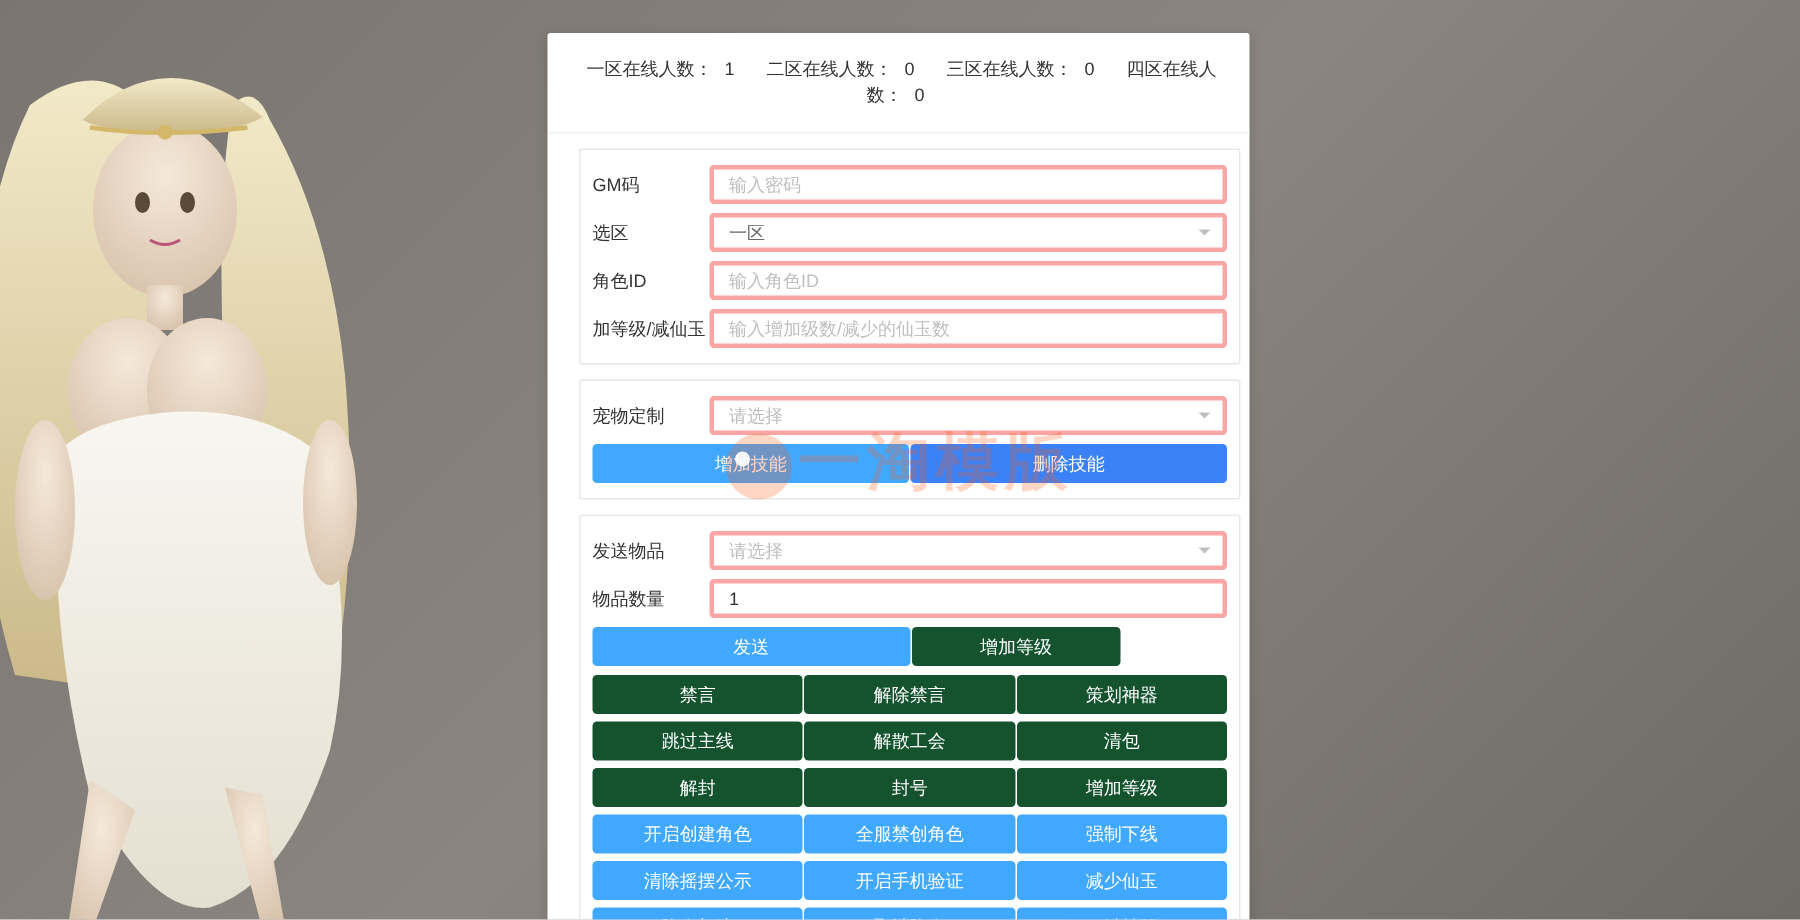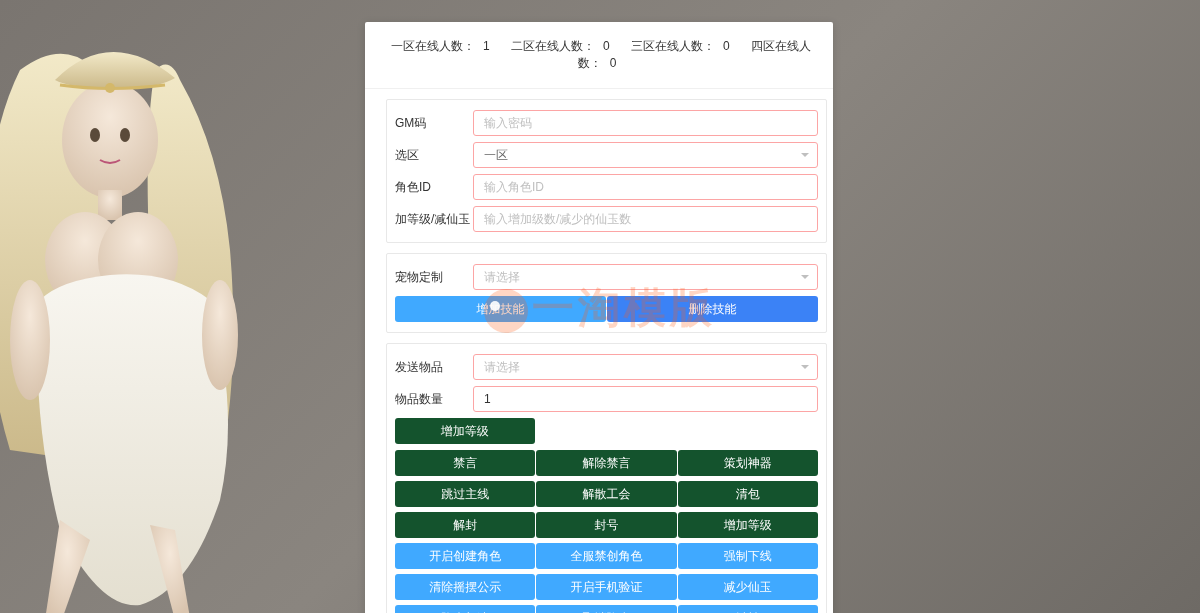--- a/index.html
+++ b/index.html
@@ -61,21 +61,21 @@
     }
     .form-label {
       width: 78px;
       font-size: 12px;
       color: #333;
       flex-shrink: 0;
     }
     .form-input, .form-select {
       flex: 1;
       height: 26px;
-      border: 1px solid #fca5a5;
+      border: 3px solid #fca5a5;
       border-radius: 3px;
       padding: 0 10px;
       font-size: 12px;
       color: #333;
       background: #fff;
     }
     .form-input::placeholder {
       color: #bfbfbf;
     }
     .form-select {
@@ -260,20 +260,21 @@
       <div class="form-select">
         <span class="placeholder">请选择</span>
         <span class="chevron"></span>
       </div>
     </div>
     <div class="form-row">
       <div class="form-label">物品数量</div>
       <input class="form-input" type="text" value="1" style="">
     </div>
     <div class="btn-row" style="margin-top:6px;">
+      <button class="btn btn-blue" style="flex:0 0 50%;">发送</button>
       <button class="btn btn-orange" style="flex:0 0 33%;">增加等级</button>
     </div>
 
     <div class="btn-grid">
       <div class="btn-grid-row">
         <button class="btn btn-orange">禁言</button>
         <button class="btn btn-orange">解除禁言</button>
         <button class="btn btn-orange">策划神器</button>
       </div>
       <div class="btn-grid-row">

